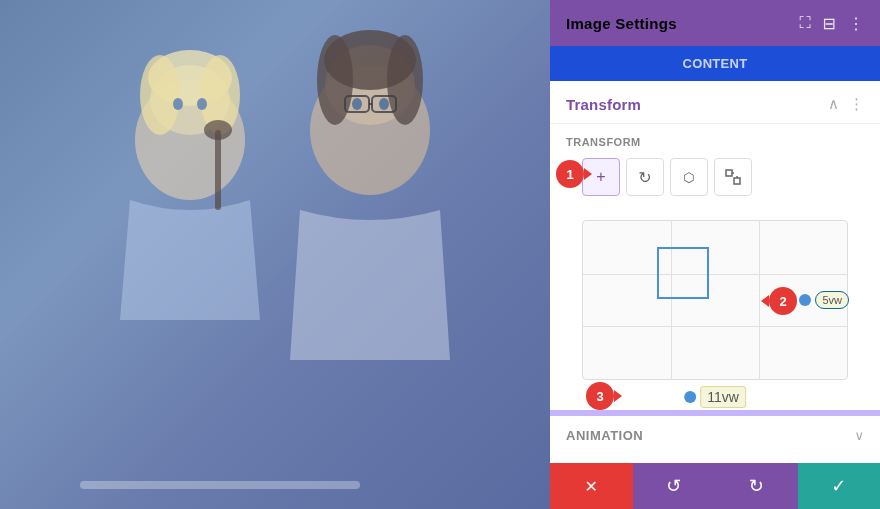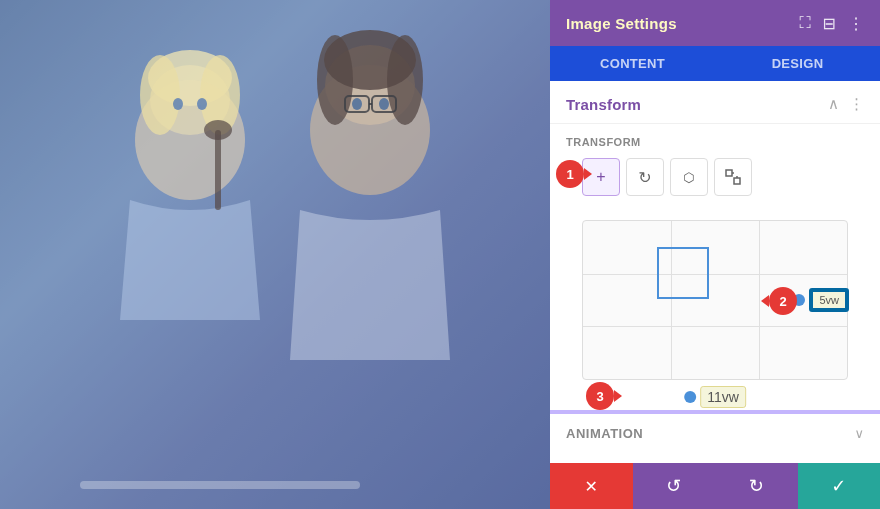--- a/index.html
+++ b/index.html
@@ -55,21 +55,21 @@
       background: #7b4fa6;
       padding: 0 16px;
       height: 46px;
       display: flex;
       align-items: center;
       justify-content: space-between;
       flex-shrink: 0;
     }
 
     .panel-title {
-      color: #fef9c3;
+      color: #000000;
       font-size: 15px;
       font-weight: 600;
       letter-spacing: 0.3px;
     }
 
     .panel-header-icons {
       display: flex;
       gap: 12px;
       align-items: center;
     }
@@ -237,22 +237,22 @@
 
     .slider-dot {
       width: 12px;
       height: 12px;
       background: #4a90d9;
       border-radius: 50%;
     }
 
     .slider-value-badge {
       background: #f5f5dc;
-      border: 4px solid #0369a1;
-      border-radius: 3px;
+      border: 1px solid #0369a1;
+      border-radius: 9px;
       padding: 2px 6px;
       font-size: 11px;
       color: #555;
       white-space: nowrap;
     }
 
     .v-slider-dot {
       width: 12px;
       height: 12px;
       background: #4a90d9;
@@ -302,21 +302,21 @@
       top: 50%;
       transform: translateY(-50%);
       border-top: 6px solid transparent;
       border-bottom: 6px solid transparent;
       border-right: 8px solid #e53935;
     }
 
     
     .animation-section {
       padding: 12px 16px;
-      border-top: 4px solid #c4b5fd;
+      border-top: 6px solid #c4b5fd;
       display: flex;
       align-items: center;
       justify-content: space-between;
       cursor: pointer;
     }
 
     .animation-title {
       font-size: 13px;
       color: #888;
       font-weight: 600;
@@ -411,21 +411,20 @@
     <span class="panel-title">Image Settings</span>
     <div class="panel-header-icons">
       <span class="header-icon">⛶</span>
       <span class="header-icon">⊟</span>
       <span class="header-icon">⋮</span>
     </div>
   </div>
 
   <div class="tabs">
     <div class="tab">Content</div>
-    <div class="tab">Design</div>
   </div>
 
   <div class="panel-body">
 
     <div class="section-header">
       <span class="section-title">Transform</span>
       <div class="section-icons">
         <span class="section-icon">∧</span>
         <span class="section-icon">⋮</span>
       </div>

